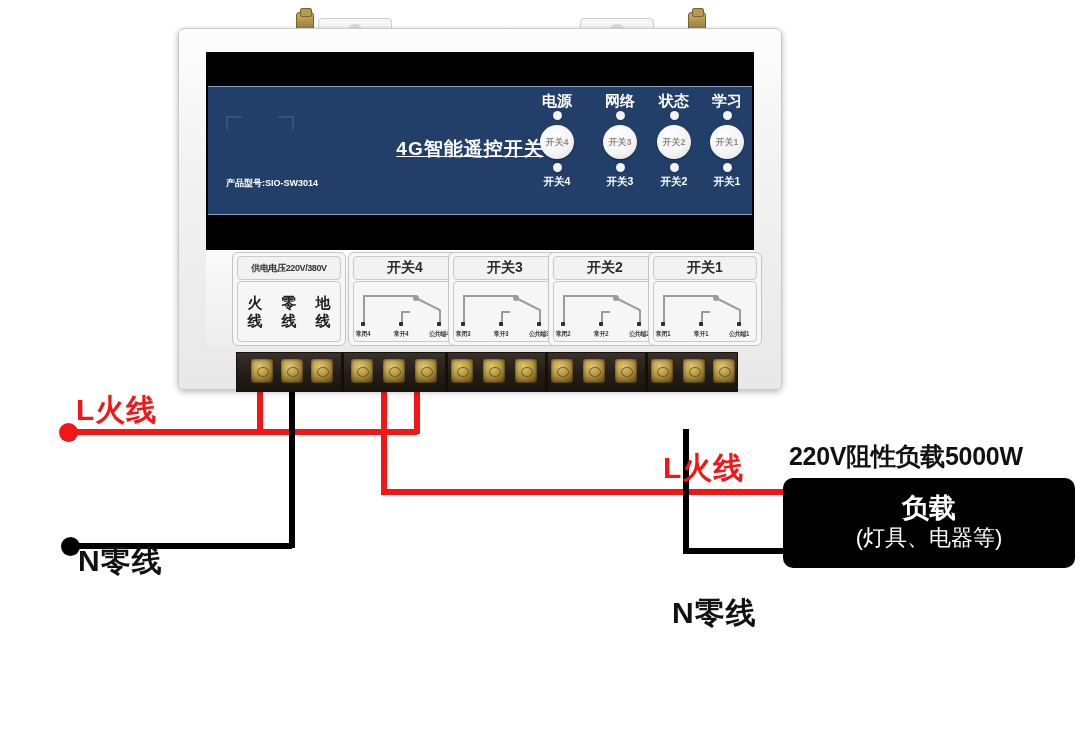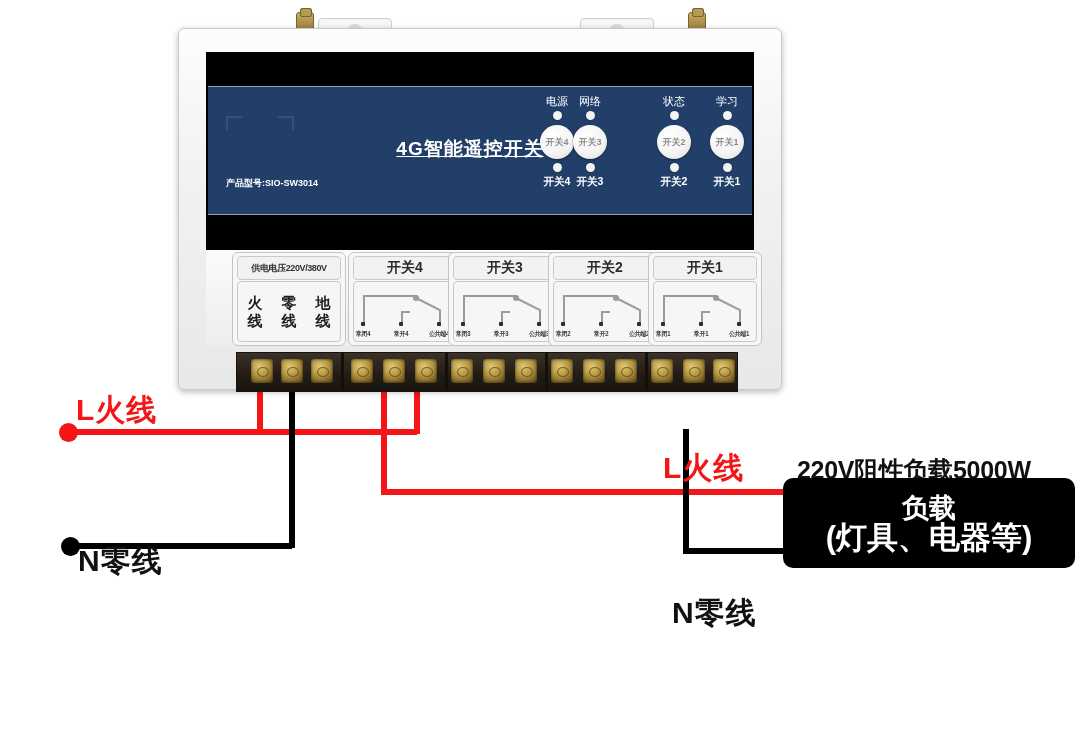--- a/index.html
+++ b/index.html
@@ -66,21 +66,21 @@
   .slogan{
     position:absolute;left:355px;top:163px;width:230px;text-align:center;
     color:#ffffff;font-size:13.5px;font-weight:bold;letter-spacing:.5px;
   }
   .prodno{
     position:absolute;left:226px;top:177px;color:#ffffff;font-size:9px;font-weight:bold;
   }
 
   
   .col{position:absolute;top:95px;width:52px;text-align:center;}
-  .col .cap{color:#fff;font-size:11px;font-weight:normal;line-height:12px;}
+  .col .cap{color:#fff;font-size:15px;font-weight:bold;line-height:12px;}
   .led{
     width:9px;height:9px;border-radius:50%;background:#f3f3f3;margin:4px auto 0;
     box-shadow:0 0 2px rgba(0,0,0,.35);
   }
   .btn{
     width:34px;height:34px;border-radius:50%;margin:5px auto 0;
     background:radial-gradient(circle at 38% 32%,#ffffff 0%,#f4f4f4 58%,#d9d9d9 100%);
     box-shadow:0 1px 2px rgba(0,0,0,.4);
     display:flex;align-items:center;justify-content:center;
     color:#8c8c8c;font-size:9px;font-weight:bold;
@@ -162,21 +162,21 @@
   .spec{
     position:absolute;color:#111111;font-size:25px;font-weight:bold;
     white-space:nowrap;letter-spacing:-.3px;
   }
   .loadbox{
     position:absolute;left:783px;top:478px;width:292px;height:90px;
     background:#000;border-radius:10px;color:#fff;text-align:center;
     display:flex;flex-direction:column;align-items:center;justify-content:center;
   }
   .loadbox .l1{font-size:27px;font-weight:bold;line-height:30px;}
-  .loadbox .l2{font-size:31px;font-weight:bold;line-height:30px;}
+  .loadbox .l2{font-size:22px;font-weight:normal;line-height:30px;}
 
   .caption{
     position:absolute;left:0;top:638px;width:1090px;text-align:center;
     font-size:40px;font-weight:bold;color:#111;letter-spacing:1px;
   }
 </style>
 </head>
 <body>
 
 <div id="stage">
@@ -217,21 +217,21 @@
   <div class="model-line">4G智能遥控开关</div>
   <div class="prodno">产品型号:SIO-SW3014</div>
 
   <div class="col" style="left:531px;">
     <div class="cap">电源</div>
     <div class="led"></div>
     <div class="btn">开关4</div>
     <div class="led"></div>
     <div class="cap2">开关4</div>
   </div>
-  <div class="col" style="left:564px;">
+  <div class="col" style="left:594px;">
     <div class="cap">网络</div>
     <div class="led"></div>
     <div class="btn">开关3</div>
     <div class="led"></div>
     <div class="cap2">开关3</div>
   </div>
   <div class="col" style="left:648px;">
     <div class="cap">状态</div>
     <div class="led"></div>
     <div class="btn">开关2</div>
@@ -358,21 +358,21 @@
     <div class="screw" style="left:414px;"></div>
     <div class="screw" style="left:446px;"></div>
     <div class="screw" style="left:476px;"></div>
   </div>
 
   <div class="lbl-red" style="left:76px;top:390px;">L火线</div>
   <div class="lbl-blk" style="left:78px;top:503px;">N零线</div>
   <div class="lbl-red" style="left:663px;top:448px;">L火线</div>
   <div class="lbl-blk" style="left:672px;top:555px;">N零线</div>
 
-  <div class="spec" style="left:789px;top:454px;margin-left:8px;">220V阻性负载5000W</div>
+  <div class="spec" style="left:789px;top:440px;">220V阻性负载5000W</div>
 
   <div class="loadbox">
     <div class="l1">负载</div>
     <div class="l2">(灯具、电器等)</div>
   </div>
 
 
 </div>
 
 </body></html>

